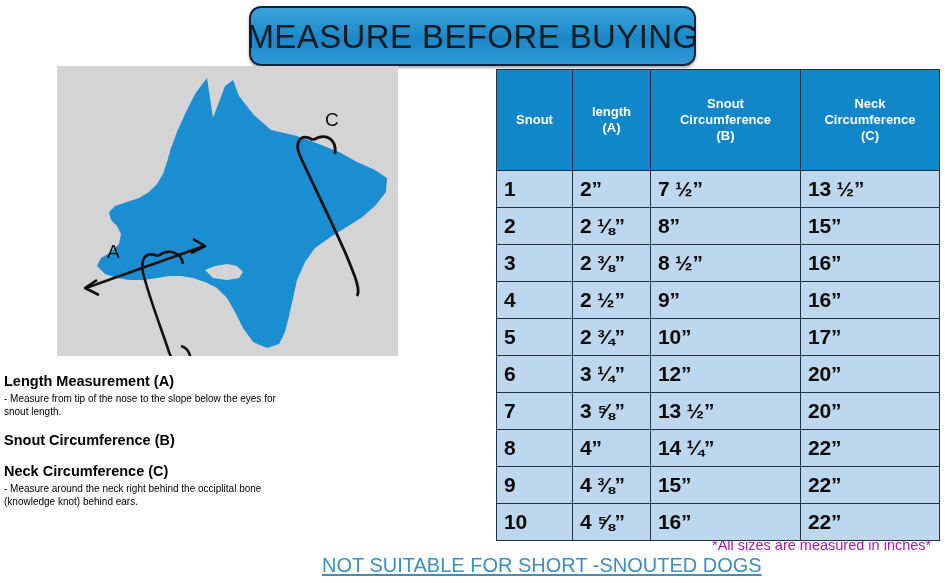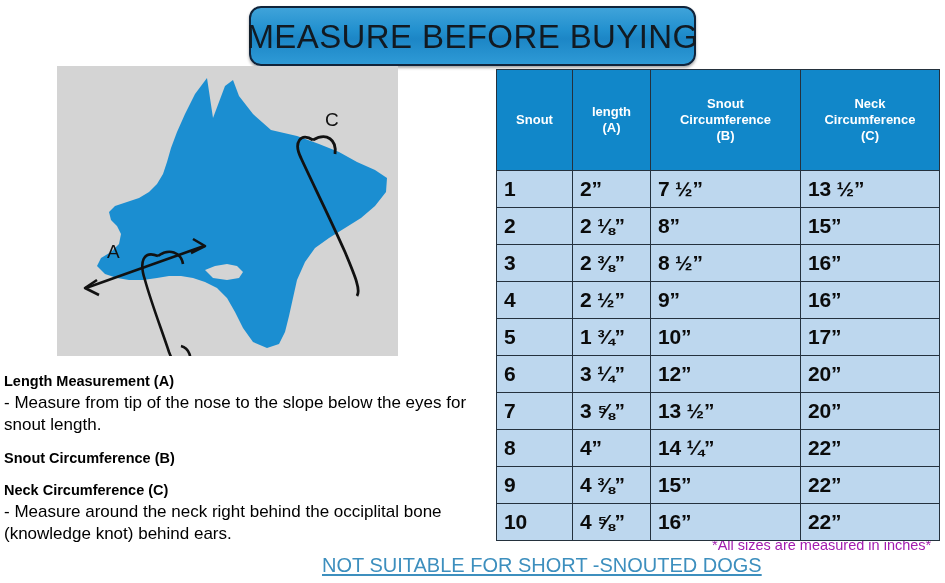--- a/index.html
+++ b/index.html
@@ -60,21 +60,21 @@
     width: 486px;
   }
   .desc-group { margin-bottom: 13px; }
   .desc-heading {
     font-size: 14.5px;
     font-weight: bold;
     line-height: 1.28;
     margin-bottom: 1px;
   }
   .desc-body {
-    font-size: 17px;
+    font-size: 10px;
     font-weight: normal;
     line-height: 1.32;
     white-space: pre-line;
   }
 
   
   #not-suitable-note {
     position: absolute;
     left: 322px;
     top: 554px;
@@ -237,21 +237,21 @@
         <td class="col-neck">16”</td>
       </tr>
       <tr>
         <td class="col-size">4</td>
         <td class="col-len">2 ½”</td>
         <td class="col-snout">9”</td>
         <td class="col-neck">16”</td>
       </tr>
       <tr>
         <td class="col-size">5</td>
-        <td class="col-len">1 ¾”</td>
+        <td class="col-len">2 ¾”</td>
         <td class="col-snout">10”</td>
         <td class="col-neck">17”</td>
       </tr>
       <tr>
         <td class="col-size">6</td>
         <td class="col-len">3 ¼”</td>
         <td class="col-snout">12”</td>
         <td class="col-neck">20”</td>
       </tr>
       <tr>

